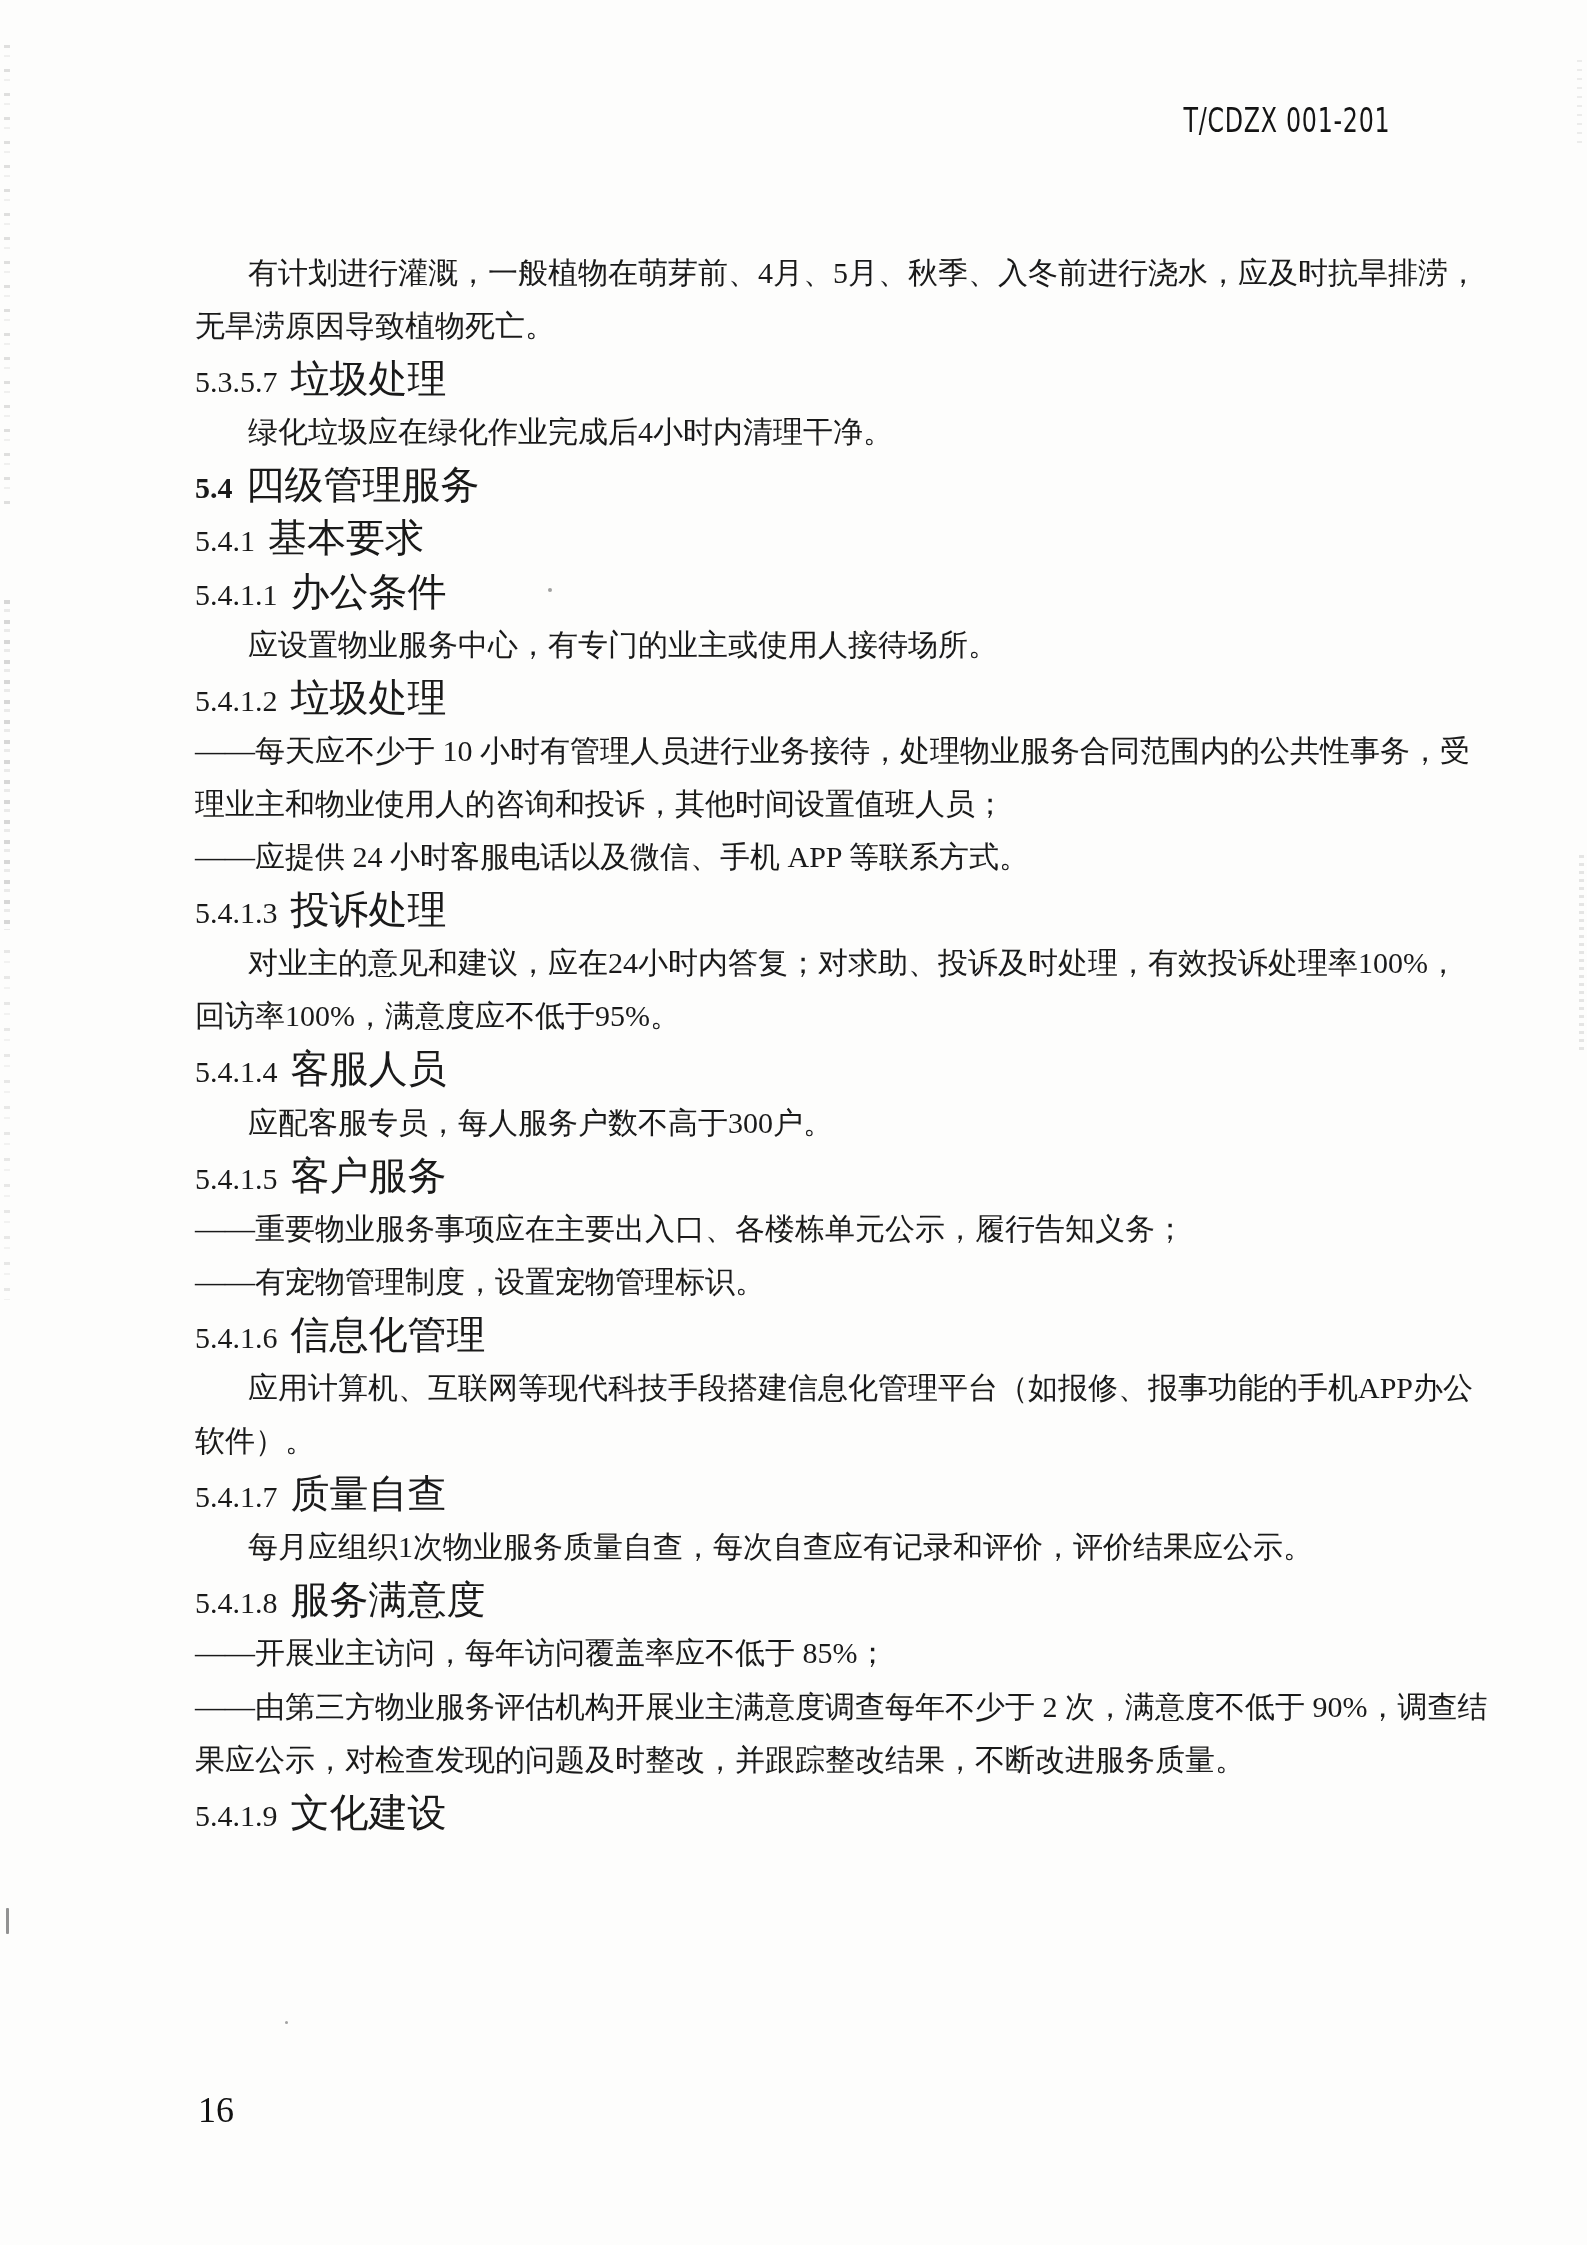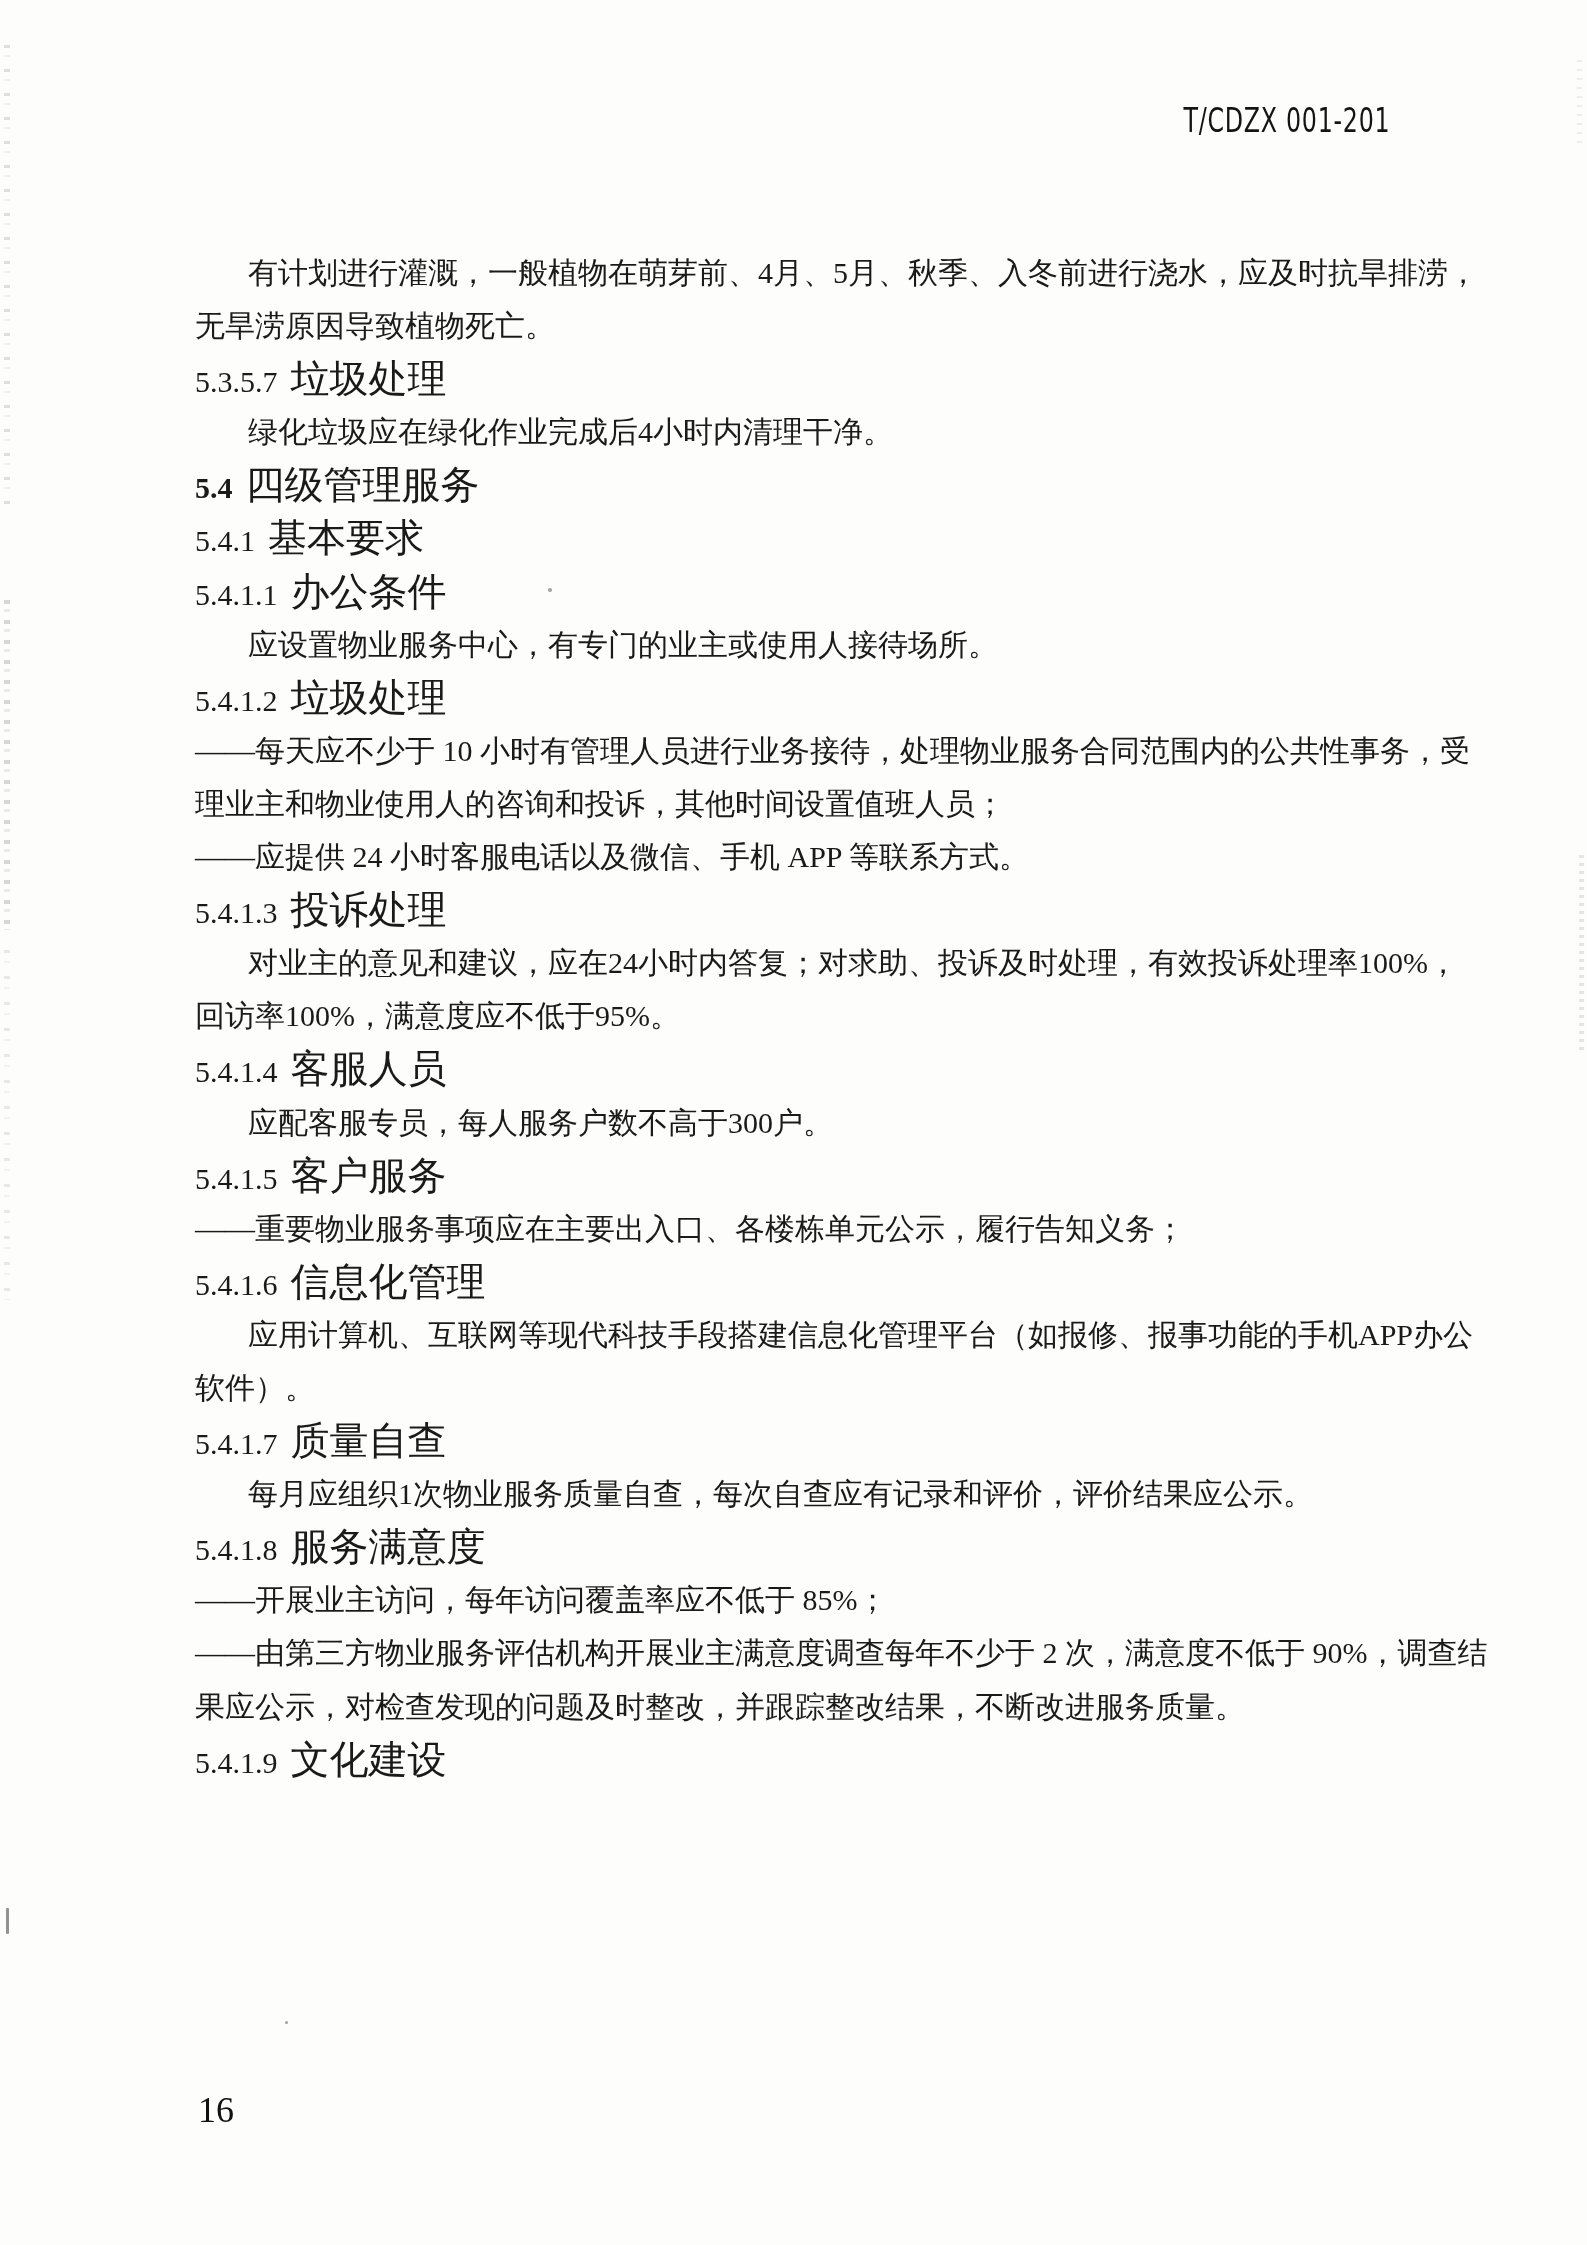--- a/index.html
+++ b/index.html
@@ -115,20 +115,21 @@
       <div class="line para-flush">——每天应不少于 10 小时有管理人员进行业务接待，处理物业服务合同范围内的公共性事务，受</div>
       <div class="line para-flush">理业主和物业使用人的咨询和投诉，其他时间设置值班人员；</div>
       <div class="line para-flush">——应提供 24 小时客服电话以及微信、手机 APP 等联系方式。</div>
       <div class="line heading"><span class="num">5.4.1.3</span><span class="title">投诉处理</span></div>
       <div class="line para-indent">对业主的意见和建议，应在24小时内答复；对求助、投诉及时处理，有效投诉处理率100%，</div>
       <div class="line para-flush">回访率100%，满意度应不低于95%。</div>
       <div class="line heading"><span class="num">5.4.1.4</span><span class="title">客服人员</span></div>
       <div class="line para-indent">应配客服专员，每人服务户数不高于300户。</div>
       <div class="line heading"><span class="num">5.4.1.5</span><span class="title">客户服务</span></div>
       <div class="line para-flush">——重要物业服务事项应在主要出入口、各楼栋单元公示，履行告知义务；</div>
+      <div class="line para-flush">——有宠物管理制度，设置宠物管理标识。</div>
       <div class="line heading"><span class="num">5.4.1.6</span><span class="title">信息化管理</span></div>
       <div class="line para-indent">应用计算机、互联网等现代科技手段搭建信息化管理平台（如报修、报事功能的手机APP办公</div>
       <div class="line para-flush">软件）。</div>
       <div class="line heading"><span class="num">5.4.1.7</span><span class="title">质量自查</span></div>
       <div class="line para-indent">每月应组织1次物业服务质量自查，每次自查应有记录和评价，评价结果应公示。</div>
       <div class="line heading"><span class="num">5.4.1.8</span><span class="title">服务满意度</span></div>
       <div class="line para-flush">——开展业主访问，每年访问覆盖率应不低于 85%；</div>
       <div class="line para-flush">——由第三方物业服务评估机构开展业主满意度调查每年不少于 2 次，满意度不低于 90%，调查结</div>
       <div class="line para-flush">果应公示，对检查发现的问题及时整改，并跟踪整改结果，不断改进服务质量。</div>
       <div class="line heading"><span class="num">5.4.1.9</span><span class="title">文化建设</span></div>

